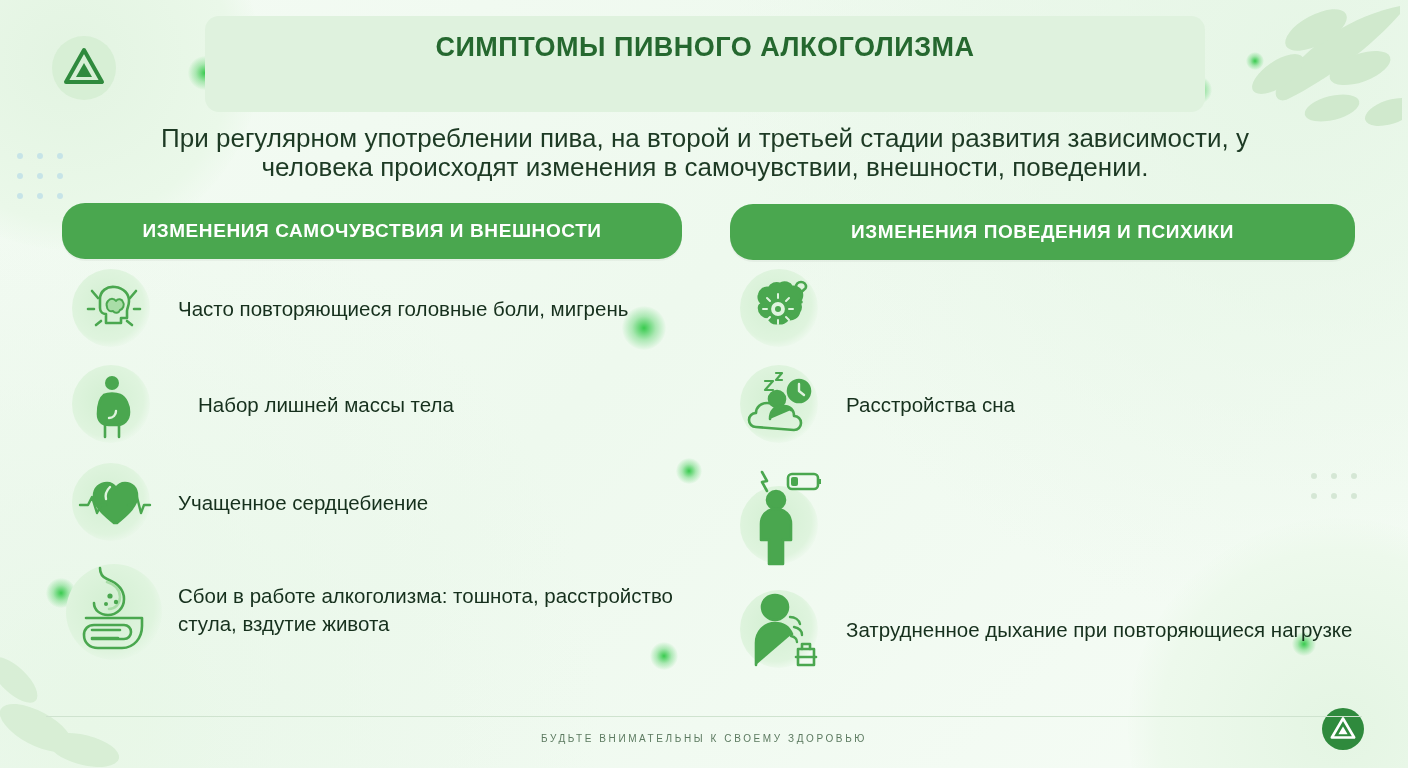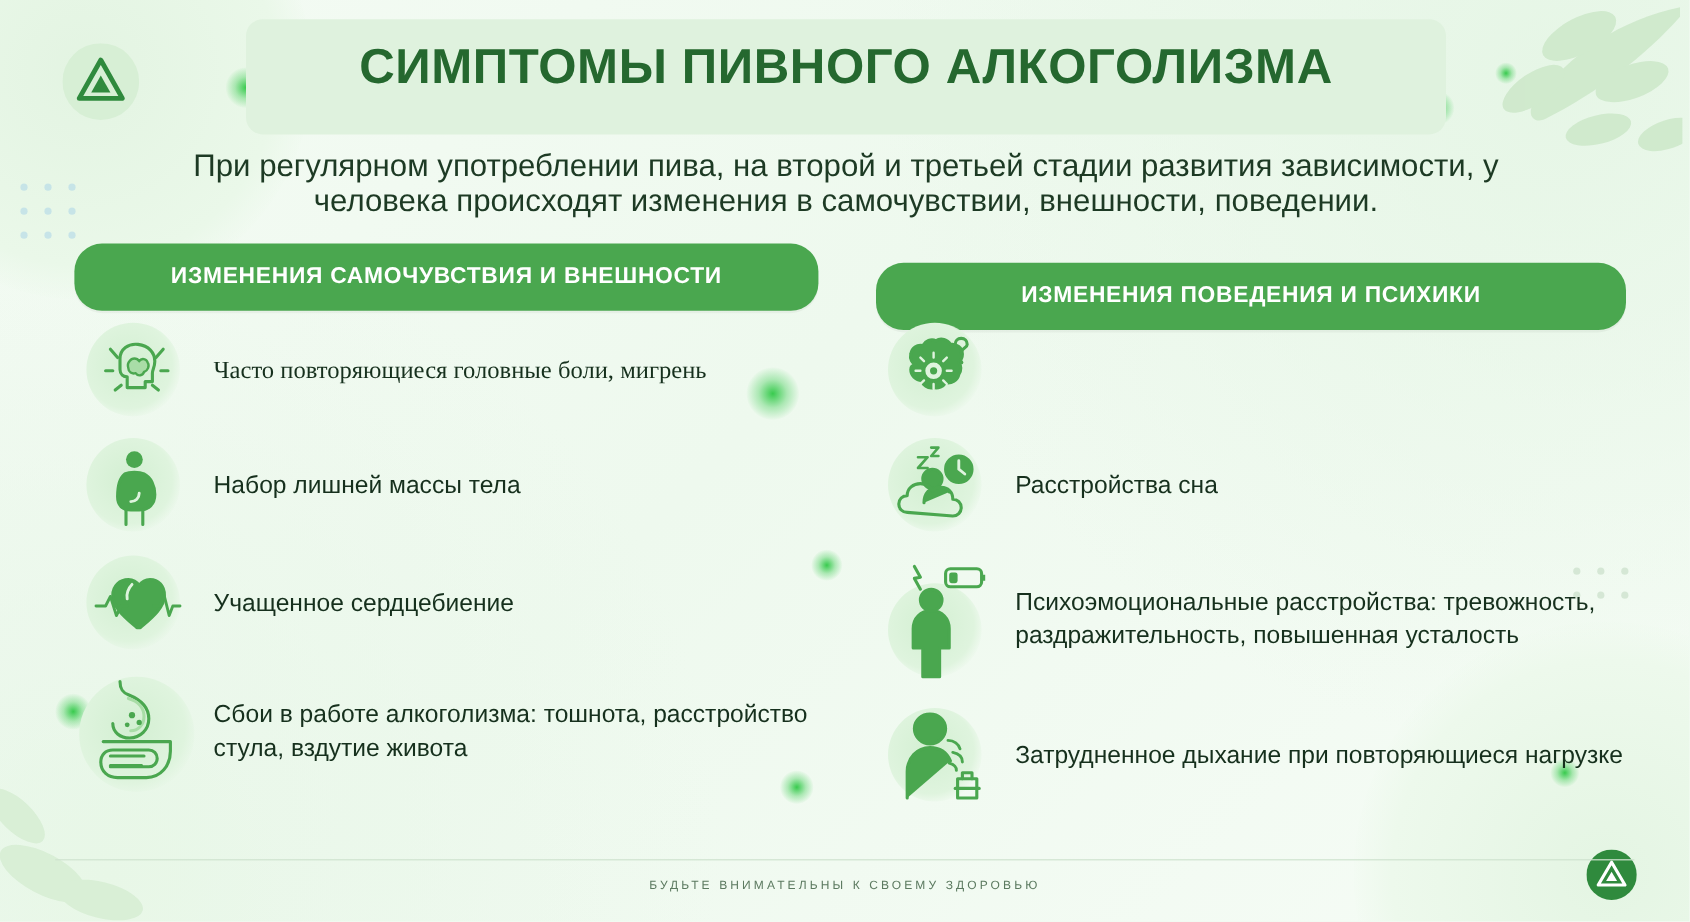--- a/index.html
+++ b/index.html
@@ -44,21 +44,21 @@
   }
 
   
   .title-band {
     position: absolute; left: 205px; top: 16px; width: 1000px; height: 96px;
     background: #dff2de; border-radius: 14px;
   }
   .title {
     position: absolute; left: 205px; top: 32px; width: 1000px;
     text-align: center;
-    font-size: 41px; font-weight: bold; letter-spacing: .5px;
+    font-size: 27px; font-weight: bold; letter-spacing: .5px;
     color: #25682f;
     text-transform: uppercase;
   }
   .subtitle {
     position: absolute; left: 150px; top: 124px; width: 1110px;
     text-align: center; color: #1d3a24;
     font-size: 26px; line-height: 29px;
   }
   .logo-top {
     position: absolute; left: 52px; top: 36px; width: 64px; height: 64px;
@@ -70,21 +70,21 @@
   
   .col-header {
     position: absolute; height: 56px; border-radius: 23px;
     background: #4aa74f; color: #fff;
     display: flex; align-items: center; justify-content: center;
     font-size: 19px; font-weight: bold; letter-spacing: .6px;
     text-transform: uppercase;
     box-shadow: 0 2px 0 rgba(0,0,0,0.04);
   }
   #col-header-left  { left: 62px;  top: 203px; width: 620px; }
-  #col-header-right { left: 730px; top: 219px; width: 625px; }
+  #col-header-right { left: 730px; top: 204px; width: 625px; }
 
   .col { position: absolute; width: 630px; }
   #col-left  { left: 62px;  top: 262px; }
   #col-right { left: 730px; top: 262px; }
 
   .item { position: relative; display: flex; align-items: center; }
   .icon-wrap {
     position: relative; flex: 0 0 auto;
     width: 104px; height: 104px;
     display: flex; align-items: center; justify-content: center;
@@ -185,33 +185,33 @@
 
   <div class="title-band"></div>
   <div class="title">Симптомы пивного алкоголизма</div>
   <div class="subtitle">При регулярном употреблении пива, на второй и третьей стадии развития зависимости, у человека происходят изменения в самочувствии, внешности, поведении.</div>
 
   <div class="col-header" id="col-header-left">Изменения самочувствия и внешности</div>
   <div class="col-header" id="col-header-right">Изменения поведения и психики</div>
 
   <div class="col" id="col-left">
 
-    <div class="item" style="height:94px;font-family:Liberation Serif, serif;">
+    <div class="item" style="height:94px;">
       <div class="icon-wrap">
         <div class="icon-bg"></div>
         <svg width="72" height="72" viewBox="0 0 72 72" fill="none" stroke="#4aa74f" stroke-width="2.6" stroke-linecap="round" stroke-linejoin="round">
           <path d="M22 26c0-8 7-13 15-12 9 1 14 7 14 14 0 5-2 7-2 10v7h-6v5H28v-9c-3 0-6-2-6-6z"></path>
           <path d="M30 28c2-3 6-3 8 0 2-3 6-2 7 1 2 3 0 7-3 8-1 3-5 4-7 1-3 1-6-1-6-4-1-3 0-5 1-6z" fill="#a9dda7" stroke="#4aa74f" stroke-width="2"></path>
           <path d="M14 18l6 7M58 18l-6 7M10 36h6M62 36h-6M18 52l5-4M54 52l-5-4"></path>
         </svg>
       </div>
       <div class="item-text">Часто повторяющиеся головные боли, мигрень</div>
     </div>
 
-    <div class="item" style="height:98px;">
+    <div class="item" style="height:98px;gap:20px;">
       <div class="icon-wrap">
         <div class="icon-bg"></div>
         <svg width="72" height="72" viewBox="0 0 72 72" fill="none" stroke="#4aa74f" stroke-width="2.6" stroke-linecap="round" stroke-linejoin="round">
           <circle cx="34" cy="14" r="7" fill="#4aa74f" stroke="none"></circle>
           <path d="M26 26c4-2 12-2 16 0 6 3 9 10 9 17 0 8-5 13-13 13h-7c-7 0-11-4-11-11 0-8 2-16 6-19z" fill="#4aa74f" stroke="#4aa74f"></path>
           <path d="M38 42c0 4-3 7-7 7" stroke="#dff4de" stroke-width="2.4"></path>
           <path d="M27 56v12M41 56v12"></path>
         </svg>
       </div>
       <div class="item-text">Набор лишней массы тела</div>
@@ -284,21 +284,20 @@
         <div class="icon-bg" style="top:22px;"></div>
         <svg width="84" height="104" viewBox="0 0 84 104" fill="none" stroke="#4aa74f" stroke-width="2.6" stroke-linecap="round" stroke-linejoin="round">
           <rect x="48" y="10" width="30" height="15" rx="4" fill="none"></rect>
           <rect x="51" y="13" width="7" height="9" rx="2" fill="#4aa74f" stroke="none"></rect>
           <path d="M78 15v5h3v-5z" fill="#4aa74f" stroke="none"></path>
           <path d="M22 8l5 9-5 1 5 9" stroke-width="2.6"></path>
           <circle cx="36" cy="36" r="9" fill="#4aa74f" stroke="#4aa74f"></circle>
           <path d="M36 45c-9 0-15 6-15 15v16h8v24h14V76h8V60c0-9-6-15-15-15z" fill="#4aa74f" stroke="#4aa74f"></path>
         </svg>
       </div>
-      <div class="item-text">Психоэмоциональные расстройства: тревожность, раздражительность, повышенная усталость</div>
     </div>
 
     <div class="item" style="height:104px;">
       <div class="icon-wrap">
         <div class="icon-bg"></div>
         <svg width="88" height="86" viewBox="0 0 88 86" fill="none" stroke="#4aa74f" stroke-width="2.6" stroke-linecap="round" stroke-linejoin="round">
           <path d="M24 20c0-7 6-12 13-12s13 5 13 12-6 13-13 13-13-6-13-13z" fill="#4aa74f" stroke="#4aa74f"></path>
           <path d="M18 78V56c0-11 8-20 19-20 8 0 14 4 17 11" fill="#4aa74f" stroke="#4aa74f"></path>
           <path d="M52 30c5 0 9 3 10 7M56 40c5 1 8 4 8 8M53 49c4 1 6 3 6 6" stroke-width="2.4"></path>
           <path d="M60 62h16v16H60z" fill="none"></path>

